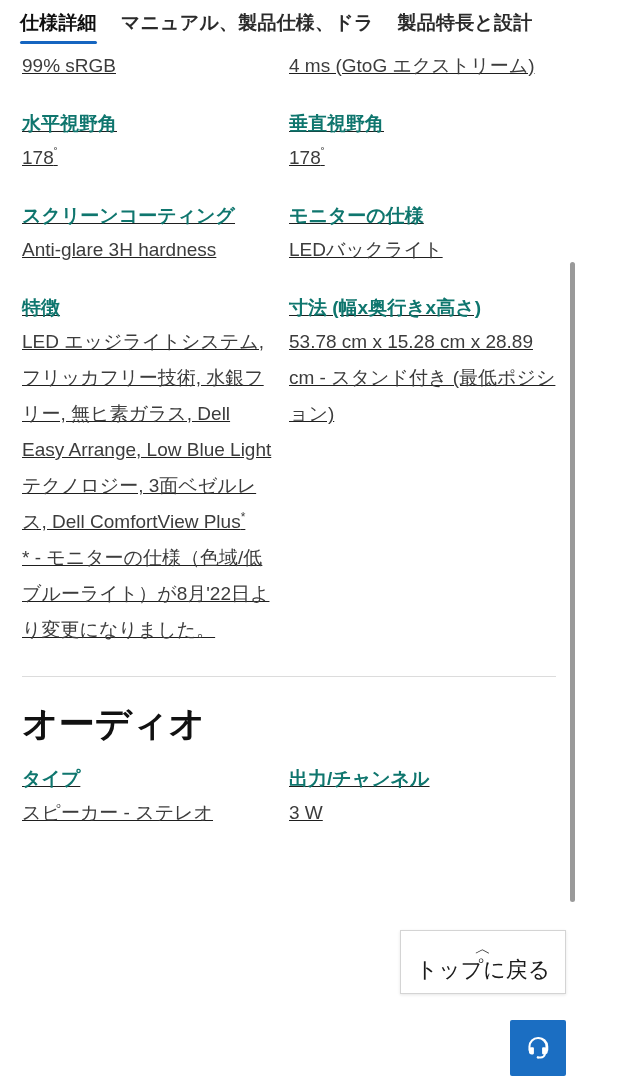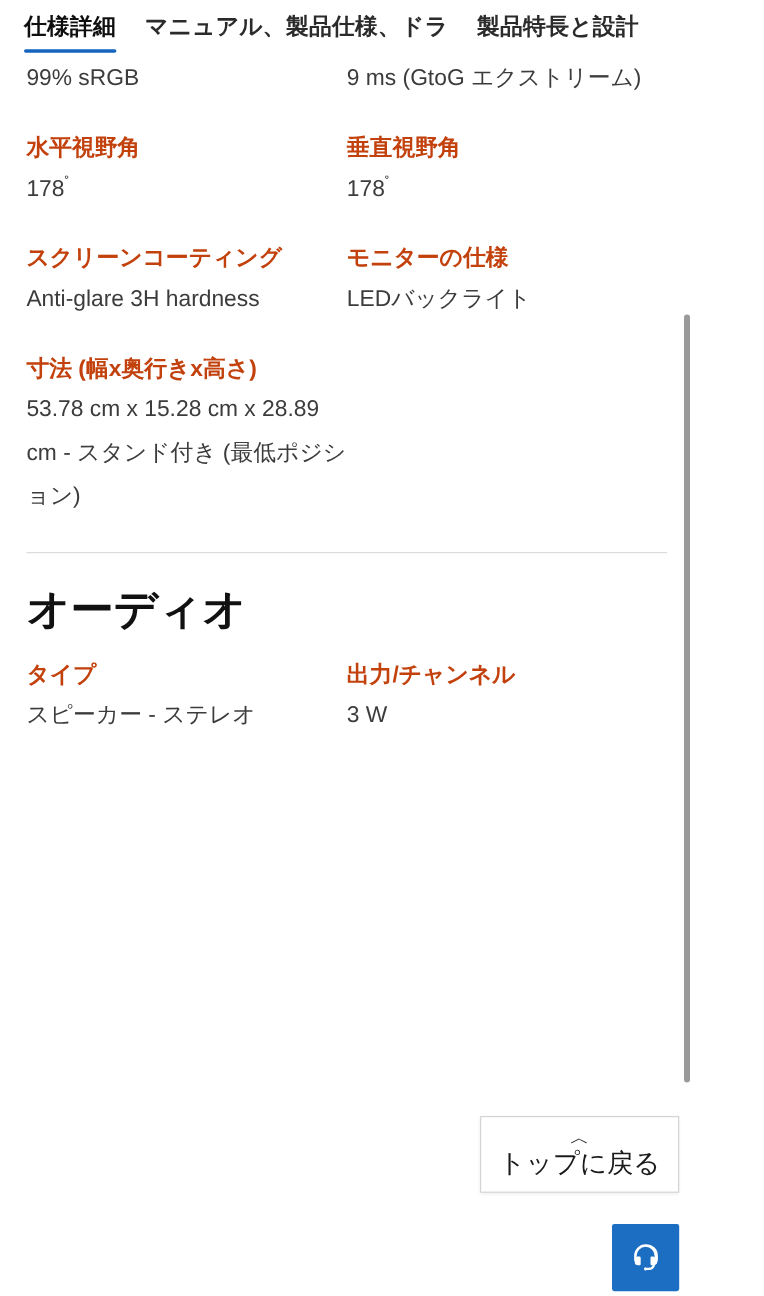--- a/index.html
+++ b/index.html
@@ -59,31 +59,32 @@
     position: relative;
     padding: 0 20px 0 22px;
     height: calc(1080px - 48px);
     overflow: hidden;
   }
 
   .row {
     display: flex;
     width: 100%;
     margin-bottom: 0;
+    text-decoration: underline;
   }
   .cell {
     width: 50%;
     padding-right: 16px;
   }
   .cell.r { padding-right: 0; }
 
   .spec-label {
     font-size: 19px;
     font-weight: bold;
-    color: #c2410c;
+    color: #0f766e;
     line-height: 28px;
     margin: 0 0 2px 0;
   }
   .spec-value {
     font-size: 19px;
     font-weight: normal;
     color: #3c3c3c;
     line-height: 36px;
     margin: 0;
     word-break: break-word;
@@ -190,21 +191,21 @@
     </div>
   </div>
 
   <div class="content">
 
     <div class="row">
       <div class="cell">
         <p class="spec-value">99% sRGB</p>
       </div>
       <div class="cell r">
-        <p class="spec-value">9 ms (GtoG エクストリーム)</p>
+        <p class="spec-value">4 ms (GtoG エクストリーム)</p>
       </div>
     </div>
 
     <div class="block-gap"></div>
 
     <div class="row">
       <div class="cell">
         <p class="spec-label">水平視野角</p>
         <p class="spec-value"><span>178</span><span class="sup">˚</span></p>
       </div>
@@ -223,20 +224,25 @@
       </div>
       <div class="cell r">
         <p class="spec-label">モニターの仕様</p>
         <p class="spec-value">LEDバックライト</p>
       </div>
     </div>
 
     <div class="block-gap"></div>
 
     <div class="row">
+      <div class="cell">
+        <p class="spec-label">特徴</p>
+        <p class="spec-value"><span>LED エッジライトシステム, フリッカフリー技術, 水銀フリー, 無ヒ素ガラス, Dell Easy Arrange, Low Blue Lightテクノロジー, 3面ベゼルレス, Dell ComfortView Plus</span><span class="sup">*</span></p>
+        <p class="spec-value">* - モニターの仕様（色域/低ブルーライト）が8月'22日より変更になりました。</p>
+      </div>
       <div class="cell r">
         <p class="spec-label">寸法 (幅x奥行きx高さ)</p>
         <p class="spec-value">53.78 cm x 15.28 cm x 28.89 cm - スタンド付き (最低ポジション)</p>
       </div>
     </div>
 
     <hr class="divider">
 
     <h2 class="section-title">オーディオ</h2>
 

